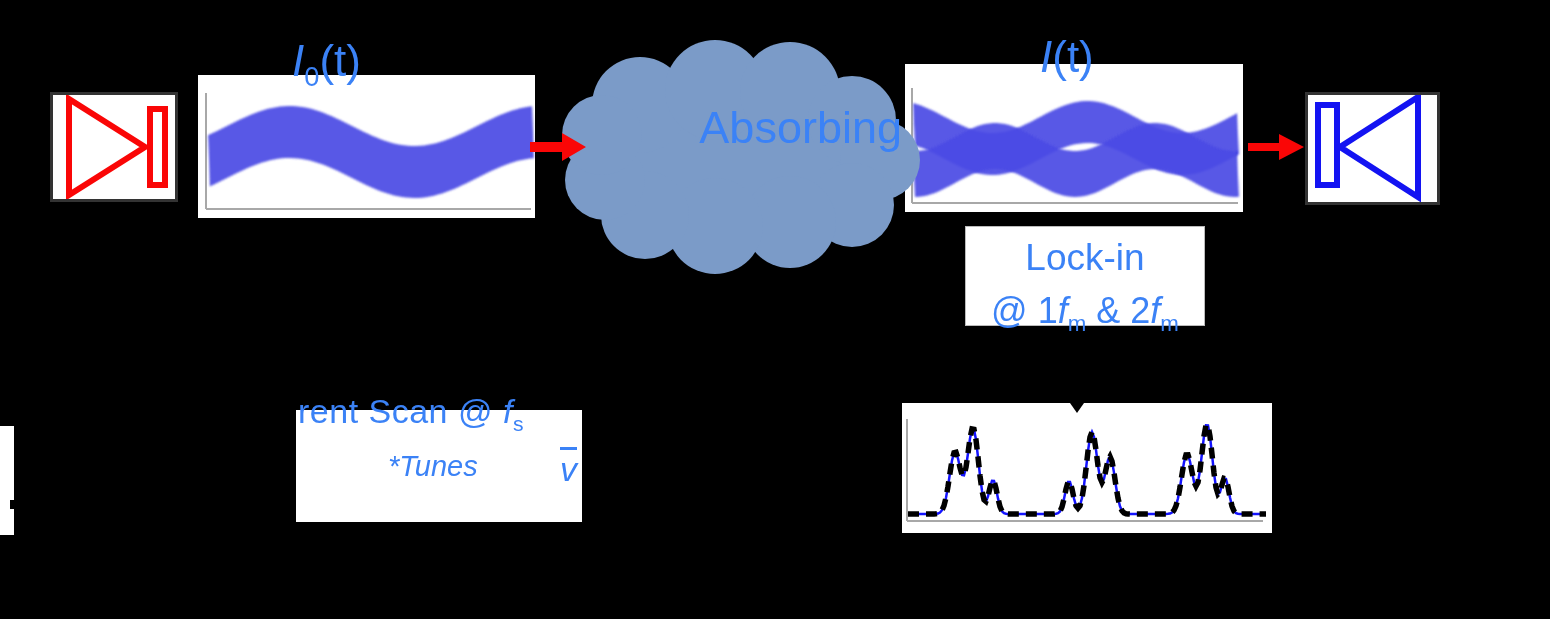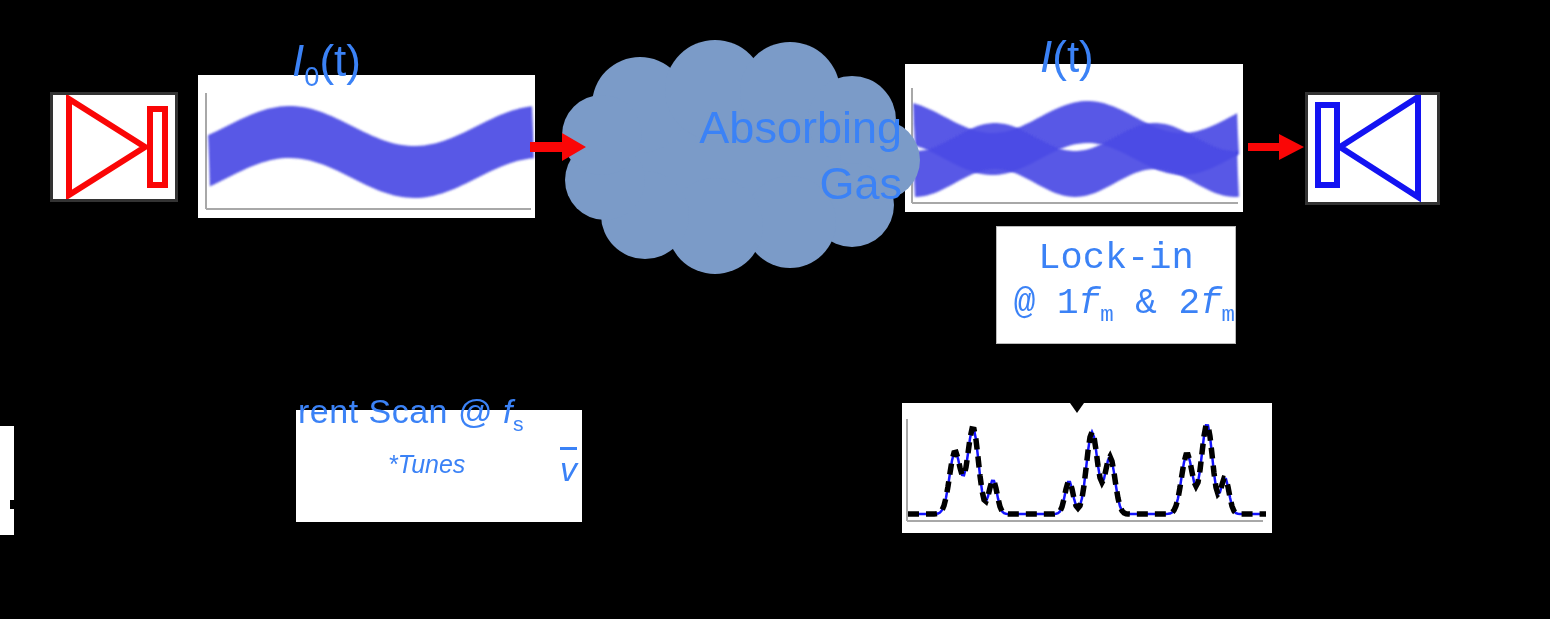--- a/index.html
+++ b/index.html
@@ -8,29 +8,29 @@
   .abs{position:absolute;}
   .panel{position:absolute;background:#fff;}
   
   #laser-box{left:50px;top:92px;width:128px;height:110px;background:#fff;border:3px solid #333;box-sizing:border-box;}
   #detector-box{left:1305px;top:92px;width:135px;height:113px;background:#fff;border:3px solid #333;box-sizing:border-box;}
   
   #input-panel{left:198px;top:75px;width:337px;height:143px;}
   #output-panel{left:905px;top:64px;width:338px;height:148px;}
   #signal-panel{left:902px;top:403px;width:370px;height:130px;}
   
-  #lockin-box{left:996px;top:226px;width:240px;height:118px;background:#fff;border:1px solid #bbb;
-              box-sizing:border-box;text-align:center;font-family:Liberation Mono, monospace;}
+  #lockin-box{left:965px;top:226px;width:240px;height:100px;background:#fff;border:1px solid #bbb;
+              box-sizing:border-box;text-align:center;}
   #lockin-line1{font-size:37px;margin-top:10px;}
-  #lockin-line2{font-size:36px;margin-top:4px;white-space:pre;text-align:right;}
+  #lockin-line2{font-size:36px;margin-top:11px;white-space:pre;}
   sub{font-size:0.62em;}
   
   #scan-box{left:296px;top:410px;width:286px;height:112px;background:#fff;}
   #scan-line1{left:298px;top:392px;font-size:34px;letter-spacing:.5px;white-space:pre;z-index:6;}
-  #scan-line2{left:388px;top:450px;font-size:25px;font-style:italic;z-index:6;}
+  #scan-line2{left:388px;top:450px;font-size:29px;font-style:italic;z-index:6;}
   #scan-nu{left:560px;top:450px;font-size:34px;font-style:italic;text-decoration:overline;z-index:6;}
   
   #input-label{left:292px;top:36px;font-size:44px;z-index:6;white-space:pre;}
   #output-label{left:1040px;top:8px;font-size:44px;z-index:6;white-space:pre;margin-top:24px;}
   
   #cloud-svg{left:560px;top:40px;z-index:2;}
   #cloud-text{left:582px;top:100px;width:320px;text-align:right;font-size:45px;line-height:56px;z-index:3;}
   
   .arrow-svg{z-index:4;}
   #edge-box{left:0;top:426px;width:14px;height:109px;background:#fff;}
@@ -86,21 +86,20 @@
       <circle cx="292" cy="165" r="42"></circle>
       <circle cx="230" cy="182" r="46"></circle>
       <circle cx="155" cy="186" r="48"></circle>
       <circle cx="85" cy="175" r="44"></circle>
       <circle cx="45" cy="140" r="40"></circle>
       <circle cx="42" cy="95" r="40"></circle>
     </g>
   </svg>
   <div id="cloud-text" class="abs">
     <div>Absorbing</div>
-    <div>Gas</div>
   </div>
 
   <div id="output-panel" class="panel">
     <svg id="output-svg" width="338" height="148">
         <line x1="7" y1="24" x2="7" y2="139" stroke="#a8a8a8" stroke-width="2"></line>
         <line x1="7" y1="139" x2="333" y2="139" stroke="#a8a8a8" stroke-width="2"></line>
         <path d="M8,39.056252101963565 L 12,40.212992049681205 L 16,41.593144827337646 L 20,43.17259659696532 L 24,44.923751396242494 L 28,46.81601329132076 L 32,48.81632094473889 L 36,50.889725258526894 L 40,53 L 44,55.110274741473106 L 48,57.18367905526111 L 52,59.18398670867924 L 56,61.076248603757506 L 60,62.82740340303468 L 64,64.40685517266235 L 68,65.7870079503188 L 72,66.94374789803643 L 76,67.85686461583532 L 80,68.51040425502929 L 84,68.8929482616582 L 88,68.9978128798795 L 92,68.8231659296235 L 96,68.37205881818957 L 100,67.65237322648092 L 104,66.67668340136862 L 108,65.4620364601938 L 112,64.02965454589706 L 116,62.404564036679574 L 120,60.61515828859318 L 124,58.69270155076026 L 128,56.670782720748036 L 132,54.584728484007414 L 136,52.47098609092306 L 140,50.36648655550826 L 144,48.30799940184856 L 148,46.33149023207535 L 152,44.4714923403521 L 156,42.76050335194694 L 160,41.2284174292299 L 164,39.902002965012926 L 168,38.80443488890221 L 172,37.95488975814142 L 176,37.36821070746241 L 180,37.054648111893286 L 184,37.01968049362712 L 188,37.263918802041886 L 192,37.78309573927754 L 196,38.568140317872654 L 200,39.605336347799536 L 204,40.876562083834635 L 208,42.35960684617844 L 212,44.028559082373235 L 216,45.854259090355086 L 220,47.80480849272506 L 224,49.846127560776296 L 228,51.94255065078882 L 232,54.0574493492112 L 236,56.153872439223676 L 240,58.19519150727493 L 244,60.1457409096449 L 248,61.971440917626765 L 252,63.64039315382158 L 256,65.12343791616536 L 260,66.39466365220045 L 264,67.43185968212734 L 268,68.21690426072246 L 272,68.73608119795811 L 276,68.98031950637288 L 280,68.94535188810671 L 284,68.63178929253759 L 288,68.04511024185858 L 292,67.19556511109779 L 296,66.09799703498707 L 300,64.77158257077012 L 304,63.23949664805308 L 308,61.5285076596479 L 312,59.66850976792465 L 316,57.692000598151424 L 320,55.633513444491754 L 324,53.52901390907694 L 328,51.4152715159926 L 332,49.32921727925199 L 334,90.30799940184856 L 330,92.36648655550826 L 326,94.47098609092308 L 322,96.58472848400741 L 318,98.67078272074804 L 314,100.69270155076026 L 310,102.61515828859318 L 306,104.40456403667957 L 302,106.02965454589705 L 298,107.46203646019381 L 294,108.67668340136862 L 290,109.65237322648092 L 286,110.37205881818957 L 282,110.8231659296235 L 278,110.9978128798795 L 274,110.8929482616582 L 270,110.51040425502929 L 266,109.8568646158353 L 262,108.94374789803643 L 258,107.78700795031878 L 254,106.40685517266235 L 250,104.82740340303468 L 246,103.07624860375749 L 242,101.18398670867924 L 238,99.18367905526112 L 234,97.11027474147309 L 230,95 L 226,92.8897252585269 L 222,90.81632094473888 L 218,88.81601329132077 L 214,86.9237513962425 L 210,85.1725965969653 L 206,83.59314482733765 L 202,82.2129920496812 L 198,81.05625210196357 L 194,80.14313538416468 L 190,79.48959574497071 L 186,79.1070517383418 L 182,79.0021871201205 L 178,79.1768340703765 L 174,79.62794118181043 L 170,80.34762677351908 L 166,81.32331659863138 L 162,82.53796353980621 L 158,83.97034545410295 L 154,85.59543596332044 L 150,87.38484171140682 L 146,89.30729844923974 L 142,91.32921727925198 L 138,93.4152715159926 L 134,95.52901390907692 L 130,97.63351344449174 L 126,99.69200059815144 L 122,101.66850976792465 L 118,103.5285076596479 L 114,105.23949664805306 L 110,106.77158257077011 L 106,108.09799703498707 L 102,109.19556511109779 L 98,110.04511024185858 L 94,110.63178929253759 L 90,110.94535188810671 L 86,110.98031950637288 L 82,110.73608119795811 L 78,110.21690426072246 L 74,109.43185968212734 L 70,108.39466365220045 L 66,107.12343791616536 L 62,105.64039315382158 L 58,103.97144091762677 L 54,102.1457409096449 L 50,100.19519150727494 L 46,98.15387243922369 L 42,96.0574493492112 L 38,93.9425506507888 L 34,91.84612756077631 L 30,89.80480849272506 L 26,87.8542590903551 L 22,86.02855908237323 L 18,84.35960684617842 L 14,82.87656208383464 L 10,81.60533634779955 Z" fill="url(#stripes)" fill-opacity="0.92" filter="url(#soft)"></path>
         <path d="M8,86.95684267226379 L 12,86.95684267226379 L 16,86.61317888556748 L 20,85.93431345515802 L 24,84.93696230095729 L 28,83.64568351840043 L 32,82.09227267662257 L 36,80.31497990602328 L 40,78.35756805311127 L 44,76.26823509398268 L 48,74.09842734018983 L 52,71.90157265981018 L 56,69.73176490601733 L 60,67.64243194688875 L 64,65.68502009397672 L 68,63.90772732337743 L 72,62.35431648159957 L 76,61.06303769904271 L 80,60.06568654484198 L 84,59.386821114432536 L 88,59.04315732773621 L 92,59.04315732773621 L 96,59.386821114432536 L 100,60.06568654484198 L 104,61.06303769904271 L 108,62.35431648159957 L 112,63.90772732337743 L 116,65.6850200939767 L 120,67.64243194688873 L 124,69.73176490601733 L 128,71.90157265981017 L 132,74.09842734018982 L 136,76.26823509398268 L 140,78.35756805311127 L 144,80.31497990602327 L 148,82.09227267662257 L 152,83.64568351840043 L 156,84.93696230095729 L 160,85.93431345515802 L 164,86.61317888556746 L 168,86.95684267226379 L 172,86.95684267226379 L 176,86.61317888556748 L 180,85.93431345515802 L 184,84.9369623009573 L 188,83.64568351840045 L 192,82.09227267662258 L 196,80.31497990602328 L 200,78.35756805311125 L 204,76.26823509398267 L 208,74.09842734018984 L 212,71.90157265981017 L 216,69.73176490601733 L 220,67.64243194688876 L 224,65.68502009397673 L 228,63.90772732337743 L 232,62.354316481599554 L 236,61.06303769904271 L 240,60.065686544841995 L 244,59.386821114432536 L 248,59.04315732773621 L 252,59.04315732773621 L 256,59.38682111443252 L 260,60.06568654484198 L 264,61.063037699042724 L 268,62.35431648159957 L 272,63.907727323377415 L 276,65.68502009397672 L 280,67.64243194688873 L 284,69.7317649060173 L 288,71.90157265981016 L 292,74.09842734018983 L 296,76.26823509398267 L 300,78.35756805311124 L 304,80.3149799060233 L 308,82.09227267662257 L 312,83.64568351840042 L 316,84.93696230095728 L 320,85.934313455158 L 324,86.61317888556746 L 328,86.95684267226379 L 332,86.95684267226379 L 334,132.82763676833193 L 330,133 L 326,132.82763676833193 L 322,132.31479122813215 L 318,131.47409133863715 L 314,130.32623792124926 L 310,128.8994949366117 L 306,127.22899353209462 L 302,125.35586699635365 L 298,123.32623792124923 L 294,121.19008251056322 L 290,119 L 286,116.80991748943677 L 282,114.67376207875073 L 278,112.64413300364635 L 274,110.77100646790537 L 270,109.10050506338833 L 266,107.67376207875073 L 262,106.52590866136285 L 258,105.68520877186785 L 254,105.17236323166807 L 250,105 L 246,105.17236323166807 L 242,105.68520877186785 L 238,106.52590866136286 L 234,107.67376207875074 L 230,109.10050506338834 L 226,110.77100646790538 L 222,112.64413300364635 L 218,114.67376207875074 L 214,116.80991748943676 L 210,119 L 206,121.19008251056324 L 202,123.32623792124927 L 198,125.35586699635367 L 194,127.22899353209462 L 190,128.89949493661166 L 186,130.3262379212493 L 182,131.47409133863715 L 178,132.31479122813215 L 174,132.82763676833193 L 170,133 L 166,132.82763676833193 L 162,132.31479122813215 L 158,131.47409133863715 L 154,130.32623792124926 L 150,128.89949493661166 L 146,127.2289935320946 L 142,125.35586699635365 L 138,123.32623792124926 L 134,121.19008251056322 L 130,119 L 126,116.80991748943677 L 122,114.67376207875073 L 118,112.64413300364635 L 114,110.77100646790538 L 110,109.10050506338834 L 106,107.67376207875074 L 102,106.52590866136285 L 98,105.68520877186785 L 94,105.17236323166807 L 90,105 L 86,105.17236323166807 L 82,105.68520877186785 L 78,106.52590866136285 L 74,107.67376207875074 L 70,109.10050506338834 L 66,110.77100646790538 L 62,112.64413300364635 L 58,114.67376207875074 L 54,116.80991748943677 L 50,119 L 46,121.19008251056323 L 42,123.32623792124926 L 38,125.35586699635365 L 34,127.22899353209462 L 30,128.89949493661166 L 26,130.32623792124926 L 22,131.47409133863715 L 18,132.31479122813215 L 14,132.82763676833193 L 10,133 Z" fill="url(#stripes)" fill-opacity="0.92" filter="url(#soft)"></path>
       </svg>
   </div>

